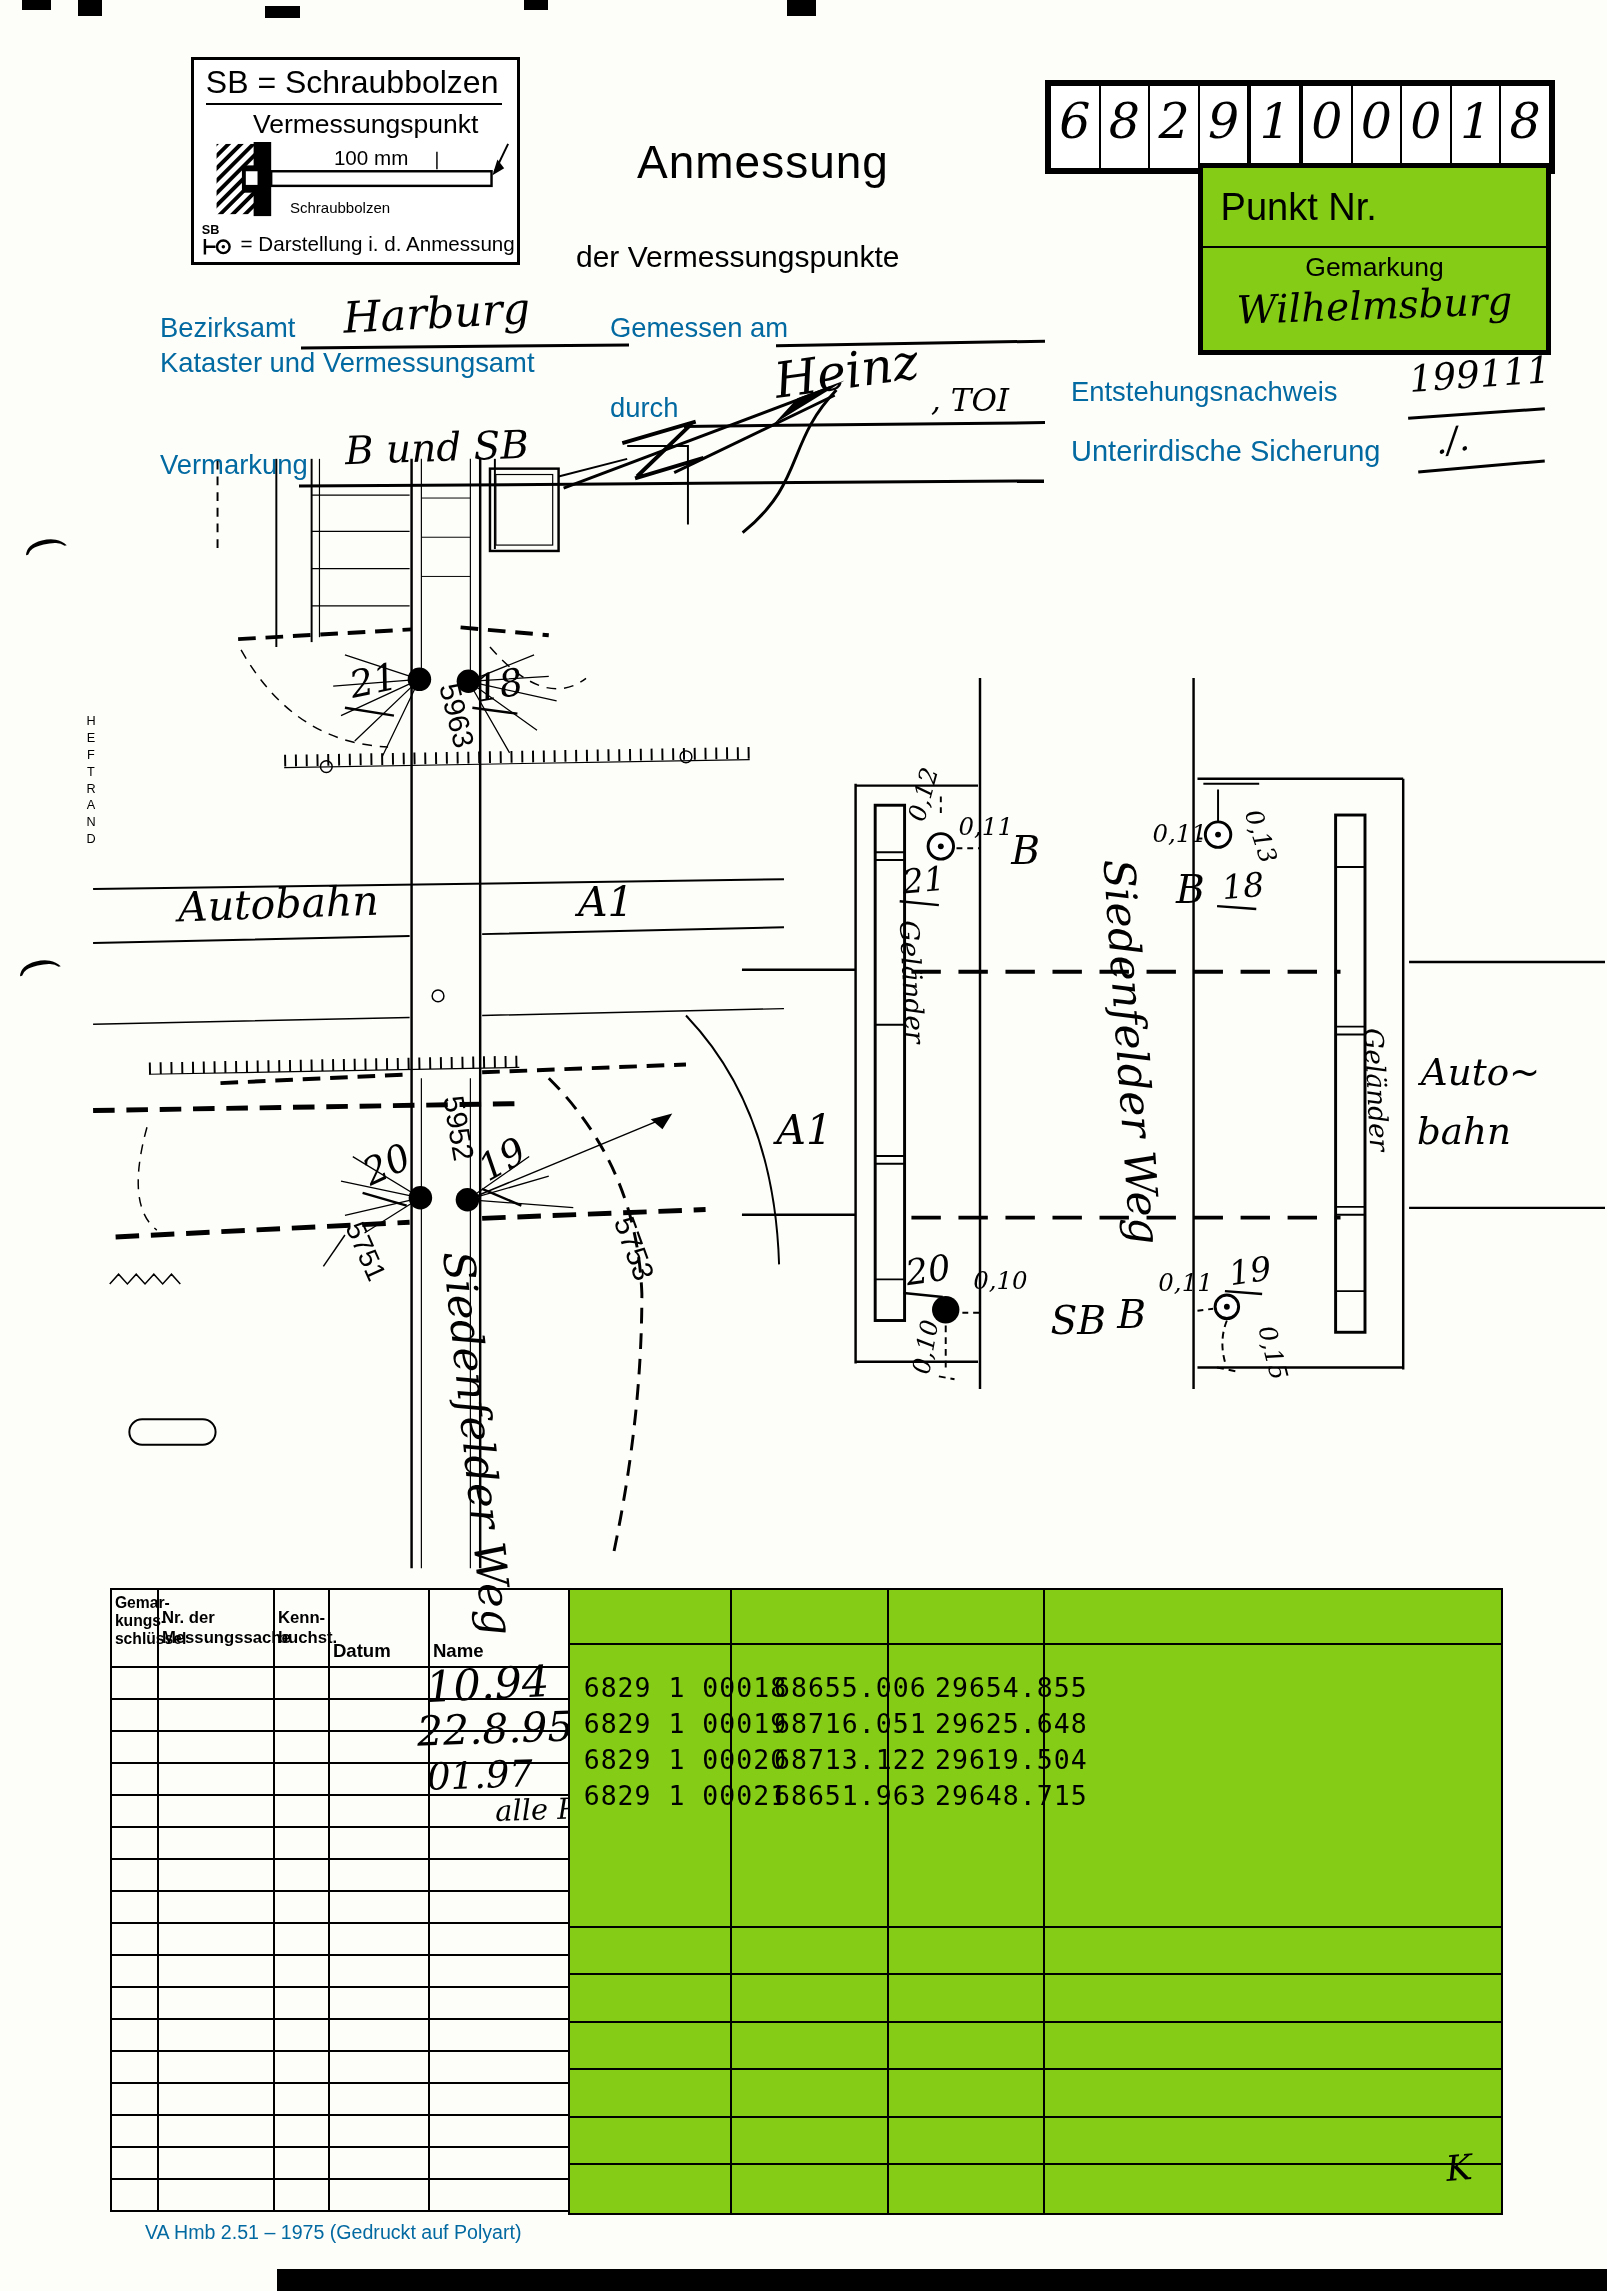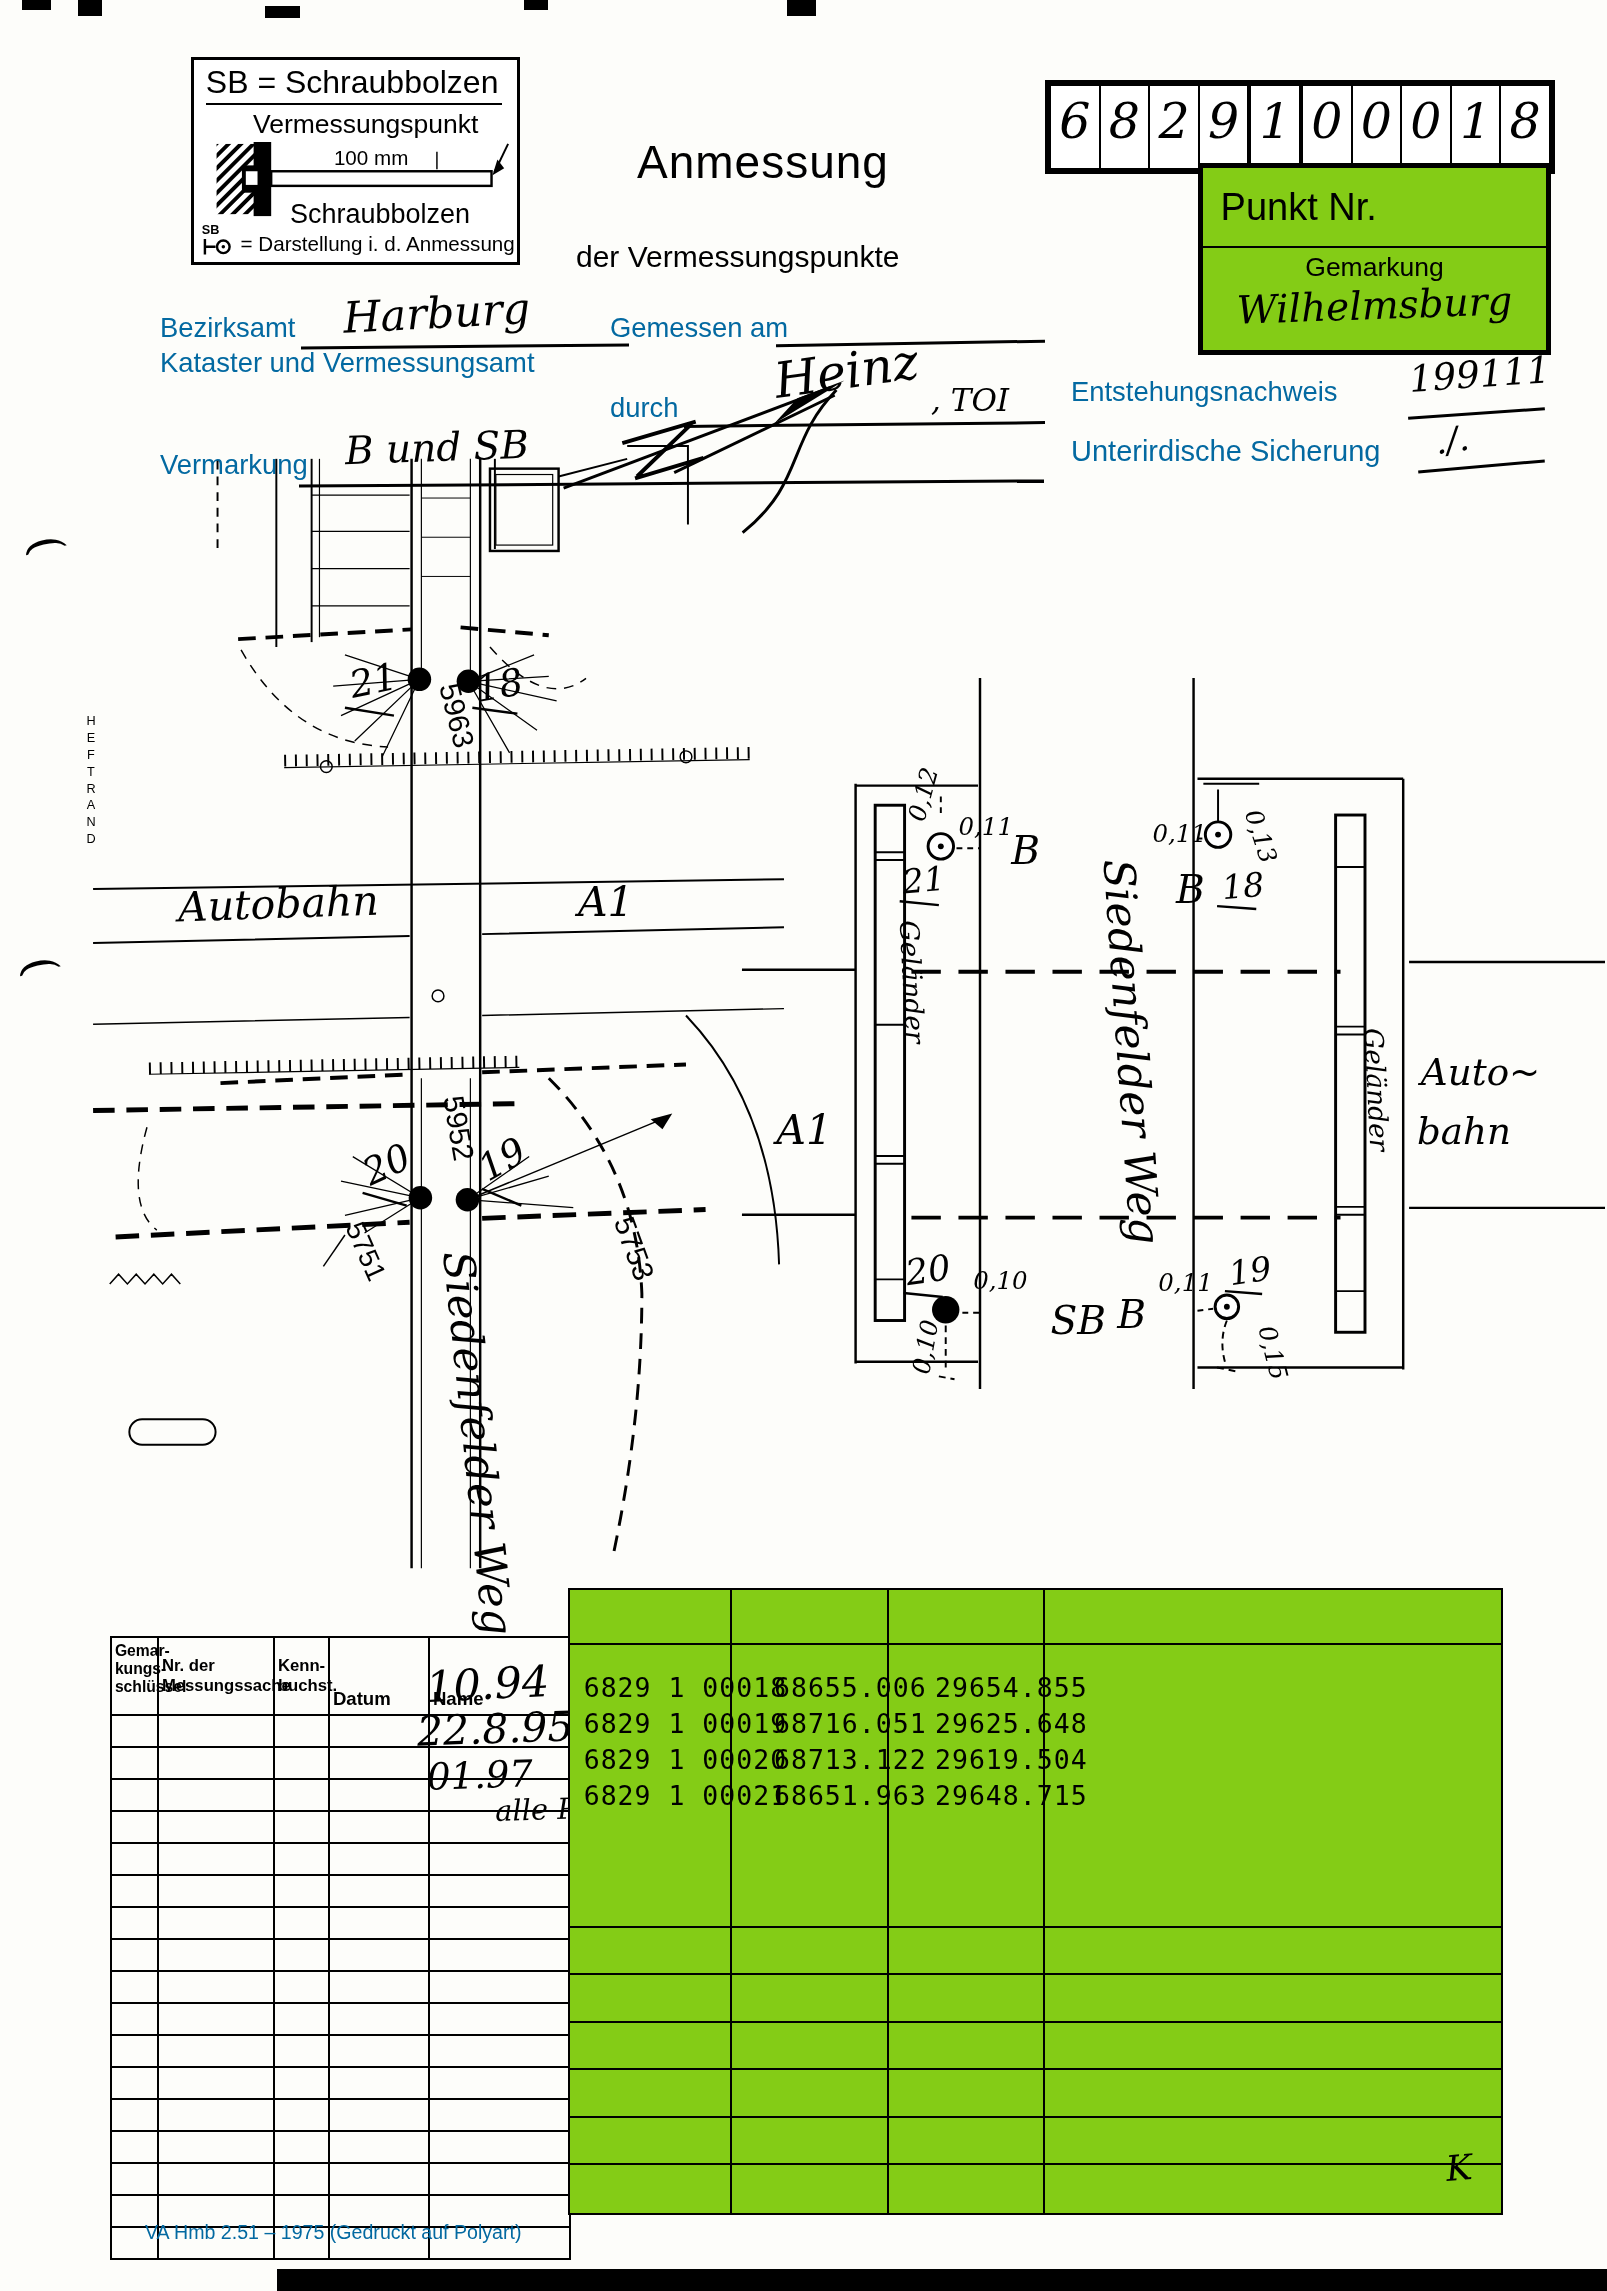--- a/index.html
+++ b/index.html
@@ -5,21 +5,21 @@
   html,body{margin:0;padding:0;background:#777;}
   .page{position:relative;width:1607px;height:2292px;background:#fdfdfa;overflow:hidden;
         font-family:"Liberation Sans",sans-serif;color:#000;}
   .ab{position:absolute;}
   .ln{position:absolute;background:#000;}
   .hw{font-family:"DejaVu Serif",serif;font-style:italic;color:#000;}
   .label{font-family:"Liberation Sans",sans-serif;color:#0369a1;}
   svg{position:absolute;overflow:visible;}
   svg text{fill:#000;font-family:"Liberation Sans",sans-serif;}
   svg text.hw{font-family:"DejaVu Serif",serif;font-style:italic;}
-  table.hist{border-collapse:collapse;table-layout:fixed;margin-top:48px;}
+  table.hist{border-collapse:collapse;table-layout:fixed;}
   table.hist th,table.hist td{border:2px solid #000;padding:0;}
   table.hist th{font-weight:bold;text-align:left;vertical-align:top;padding:3.9px 2.9px;}
   .mono{font-family:"DejaVu Sans Mono",monospace;letter-spacing:1px;}
 </style>
 </head>
 <body>
 
 <div class="page">
 
   <div class="ln" style="left:21.6px;top:0;width:29px;height:9.8px"></div>
@@ -45,21 +45,21 @@
       <rect x="14" y="2" width="44" height="72" fill="url(#hatch)"></rect>
       <rect x="52" y="0" width="18" height="76" fill="#000"></rect>
       <rect x="40" y="24" width="20" height="28" fill="#000"></rect>
       <rect x="44" y="30" width="12" height="14" fill="#fff"></rect>
       <rect x="70" y="30" width="226" height="15" fill="#fff" stroke="#000" stroke-width="2.5"></rect>
       <path d="M240,10 V28" stroke="#000" stroke-width="1.5" fill="none"></path>
       <path d="M313,2 L299,31" stroke="#000" stroke-width="2" fill="none"></path>
       <polygon points="297,34 302,18 309,27" fill="#000"></polygon>
     </svg>
     <div class="ab" style="left:137px;top:86px;font-size:20.6px;background:#fff;padding:0 2.9px">100 mm</div>
-    <div class="ab" style="left:96px;top:139px;font-size:27px">Schraubbolzen</div>
+    <div class="ab" style="left:96px;top:139px;font-size:15px">Schraubbolzen</div>
     <div class="ab" style="left:7.8px;top:163px;display:flex;align-items:flex-end;gap:7.8px">
       <div style="display:flex;flex-direction:column;align-items:flex-start">
         <span style="font-size:12.7px;font-weight:bold">SB</span>
         <svg width="31" height="19.6" viewBox="0 0 32 20" style="position:static">
           <path d="M3,2 V18 M3,10 H14" stroke="#000" stroke-width="2.5" fill="none"></path>
           <circle cx="22" cy="10" r="6.5" stroke="#000" stroke-width="2.5" fill="none"></circle>
           <circle cx="22" cy="10" r="1.8" fill="#000"></circle>
         </svg>
       </div>
       <span style="font-size:20.6px;padding-bottom:1px">= Darstellung i. d. Anmessung</span>

